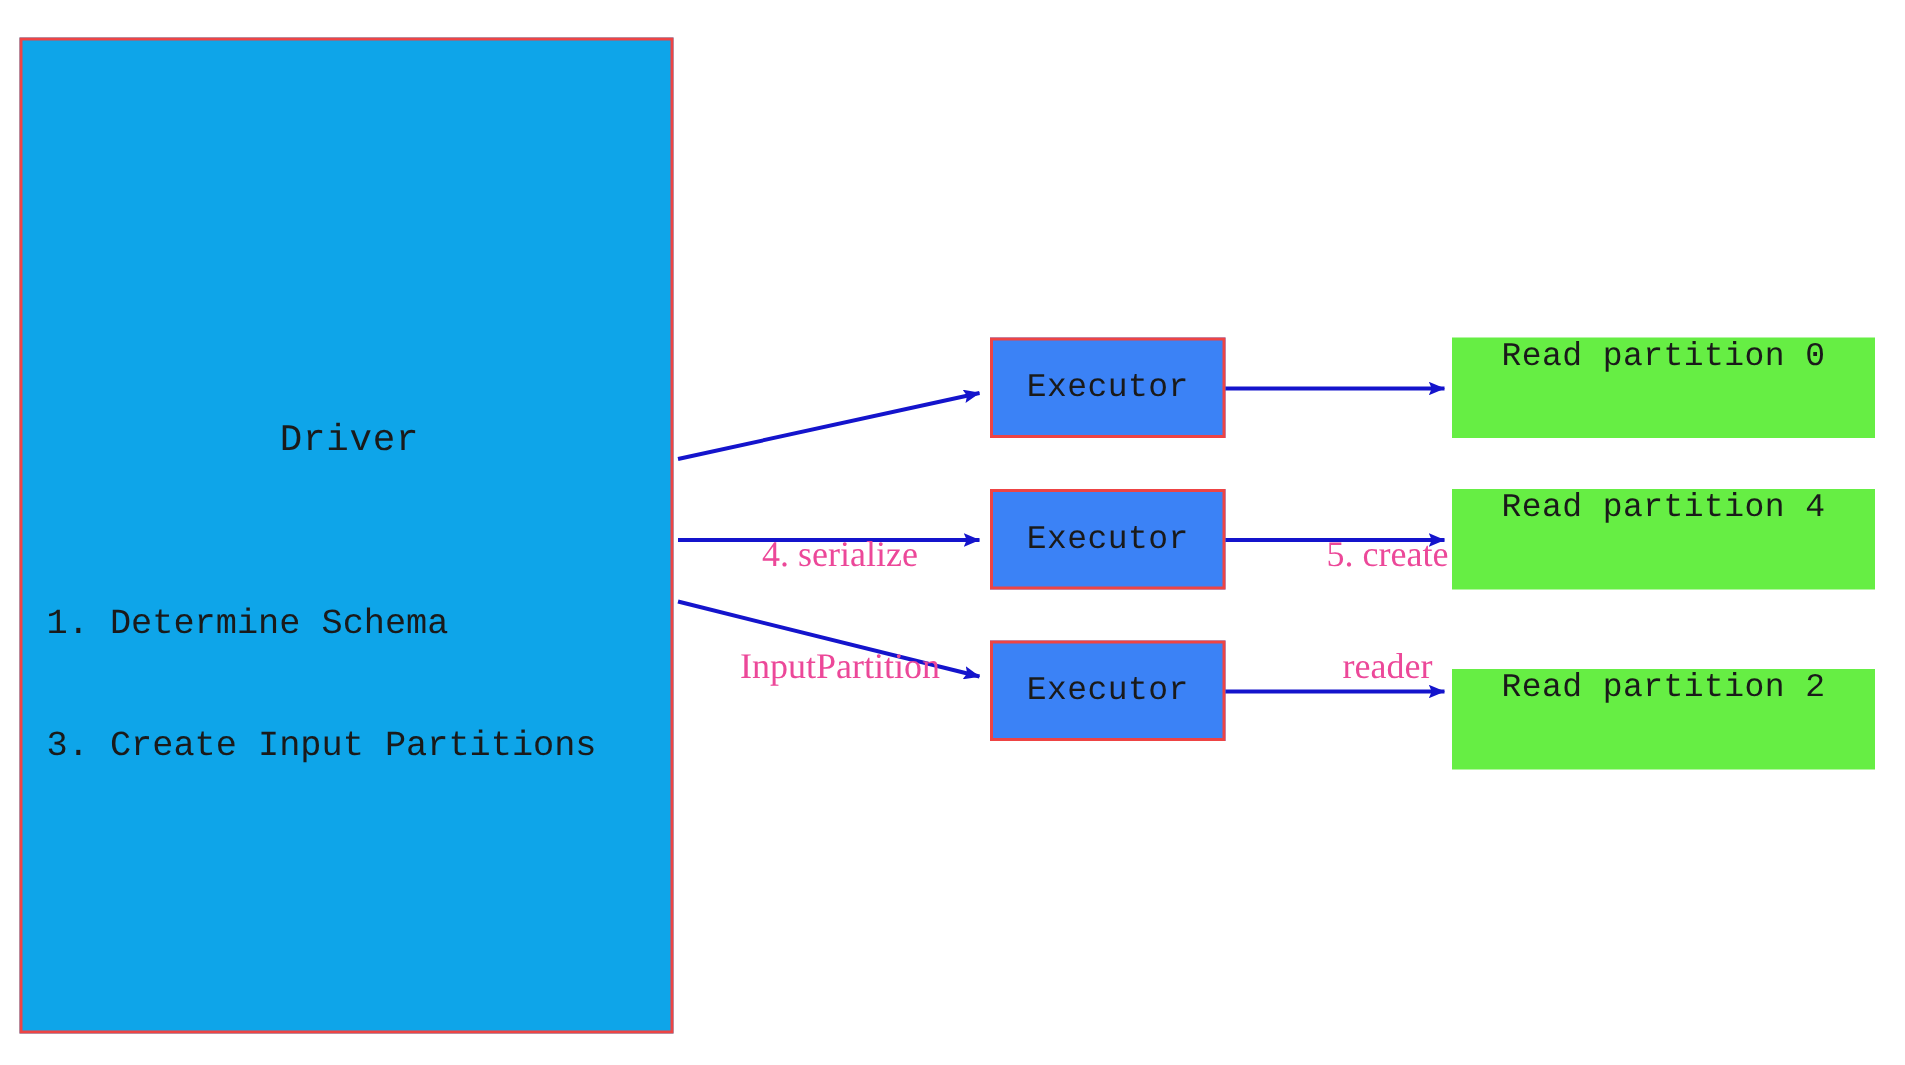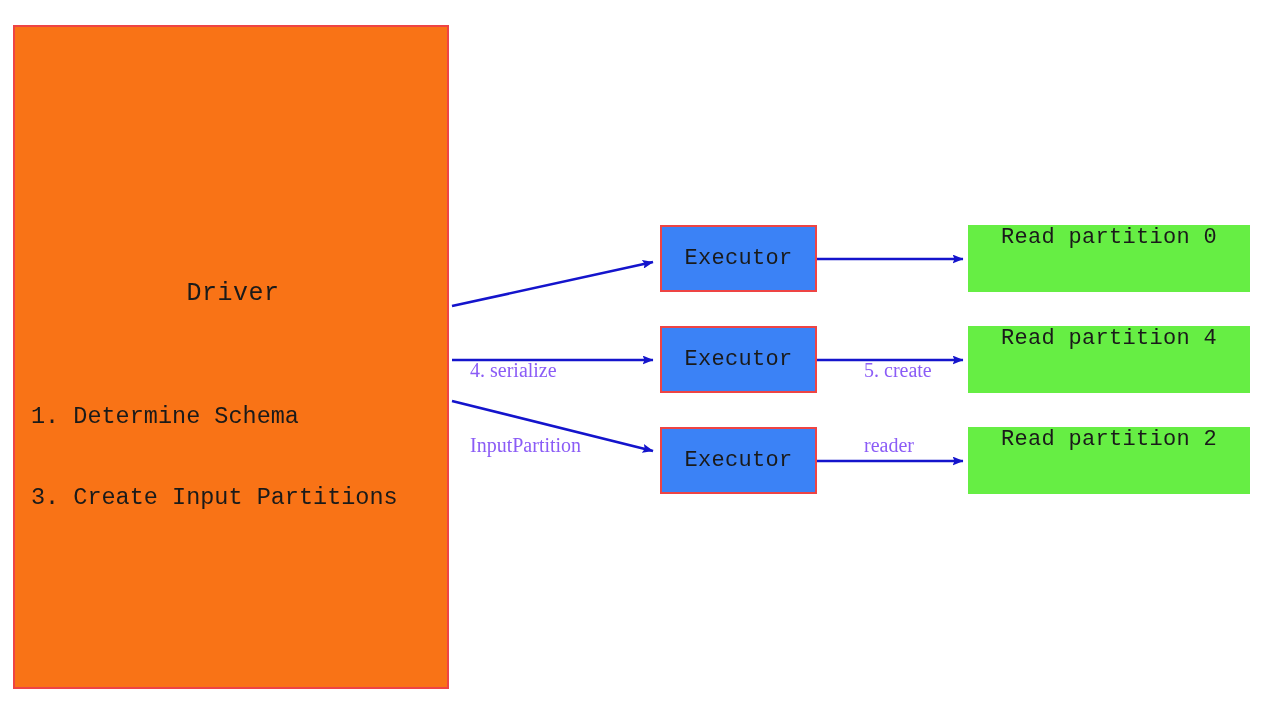--- a/index.html
+++ b/index.html
@@ -20,21 +20,21 @@
   }
 
   
   .driver-box {
     position: absolute;
     left: 13px;
     top: 25px;
     width: 436px;
     height: 664px;
     border: 2px solid #ee4444;
-    background: #f97316;
+    background: #0ea5e9;
     box-sizing: border-box;
   }
   .driver-title {
     position: absolute;
     left: 0;
     top: 252px;
     width: 436px;
     text-align: center;
     font-family: "Liberation Mono", "DejaVu Sans Mono", monospace;
     font-size: 25px;
@@ -103,23 +103,24 @@
     top: 0;
     width: 1270px;
     height: 710px;
     pointer-events: none;
   }
 
   
   .edge-label {
     position: absolute;
     font-family: "Liberation Serif", "DejaVu Serif", serif;
-    font-size: 20px;
+    font-size: 24px;
     line-height: 25px;
-    color: #8b5cf6;
+    color: #ec4899;
+    text-align: center;
     white-space: pre;
   }
   .edge-label .lbl-line { display: block; }
 
   #label-serialize {
     left: 470px;
     top: 308px;
     width: 180px;
   }
   #label-create-reader {
@@ -150,21 +151,21 @@
   <div class="executor-box" style="top:427px;">
     <span class="executor-label">Executor</span>
   </div>
 
   <div class="partition-box" style="top:225px;">
     <span class="partition-label">Read partition 0</span>
   </div>
   <div class="partition-box" style="top:326px;">
     <span class="partition-label">Read partition 4</span>
   </div>
-  <div class="partition-box" style="top:427px;">
+  <div class="partition-box" style="top:446px;">
     <span class="partition-label">Read partition 2</span>
   </div>
 
   <svg class="arrow-layer" viewBox="0 0 1270 710">
     <defs>
       <marker id="ah" markerWidth="11" markerHeight="9" refX="10.5" refY="4.5" orient="auto" markerUnits="userSpaceOnUse">
         <path d="M0,0 L11,4.5 L0,9 L2,4.5 Z" fill="#1414cc"></path>
       </marker>
     </defs>
 

